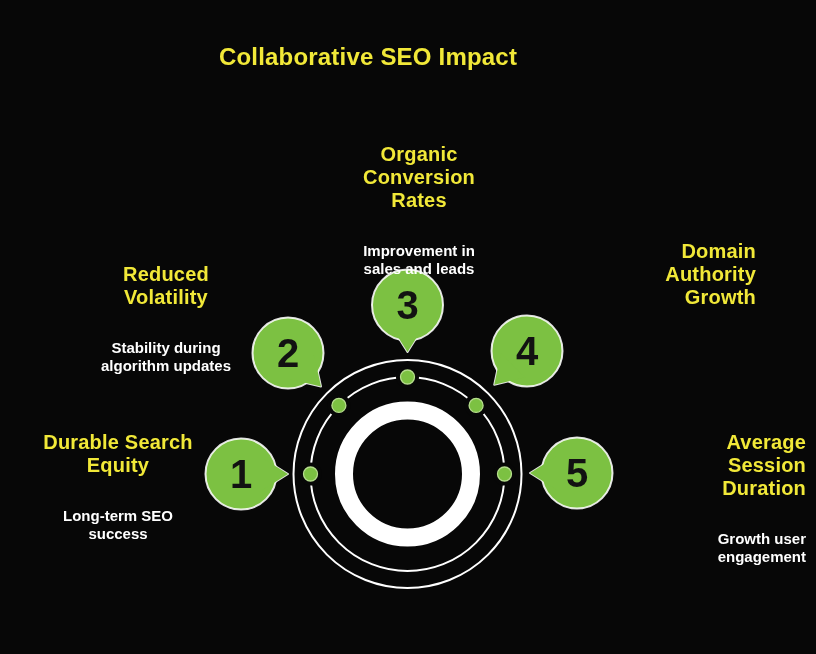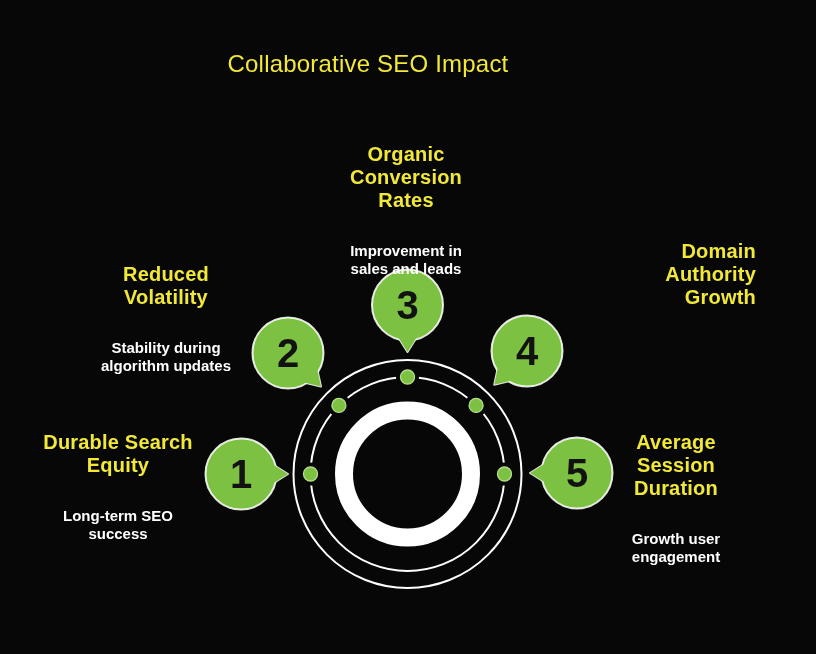--- a/index.html
+++ b/index.html
@@ -14,23 +14,23 @@
   html,body{margin:0;padding:0;}
   body{
     width:816px;height:654px;
     background:var(--background);
     font-family:"Liberation Sans", sans-serif;
     overflow:hidden;
     position:relative;
   }
   .canvas{position:absolute;left:0;top:0;width:816px;height:654px;}
   .main-title{
-    position:absolute;left:0;top:50px;width:736px;
+    position:absolute;left:0;top:43px;width:736px;
     text-align:center;
-    font-size:24px;line-height:28px;font-weight:400;
+    font-size:24px;line-height:28px;font-weight:700;
     color:var(--accent-yellow);
     letter-spacing:.2px;
   }
   .hub-svg{position:absolute;left:0;top:0;}
   .thin-circle{fill:none;stroke:#ffffff;stroke-width:2;}
   .center-ring{fill:none;stroke:#ffffff;stroke-width:18;}
   .dot-gap{fill:var(--background);}
   .orbit-dot{fill:var(--accent-green);stroke:#b5dd8c;stroke-width:1.3;}
   .tail-outline{fill:var(--accent-green);stroke:var(--pin-outline);stroke-width:2;stroke-linejoin:round;}
   .tail-fill{fill:var(--accent-green);}
@@ -149,35 +149,35 @@
 algorithm updates</p>
   </div>
 
   <div class="label" style="left:8px; top:413px;">
     <h3>Durable Search
 Equity</h3>
     <p>Long-term SEO
 success</p>
   </div>
 
-  <div class="label" style="left:296px; top:125px;">
+  <div class="label" style="left:309px; top:125px;">
     <h3>Organic
 Conversion
 Rates</h3>
     <p>Improvement in
 sales and leads</p>
   </div>
 
   <div class="label" style="left:536px; top:222px;text-align:right;">
     <h3>Domain
 Authority
 Growth</h3>
   </div>
 
-  <div class="label" style="left:566px; top:413px;">
+  <div class="label" style="left:586px; top:413px;text-align:right;">
     <h3>Average
 Session
 Duration</h3>
     <p>Growth user
 engagement</p>
   </div>
 
 </div>
 
 </body></html>

